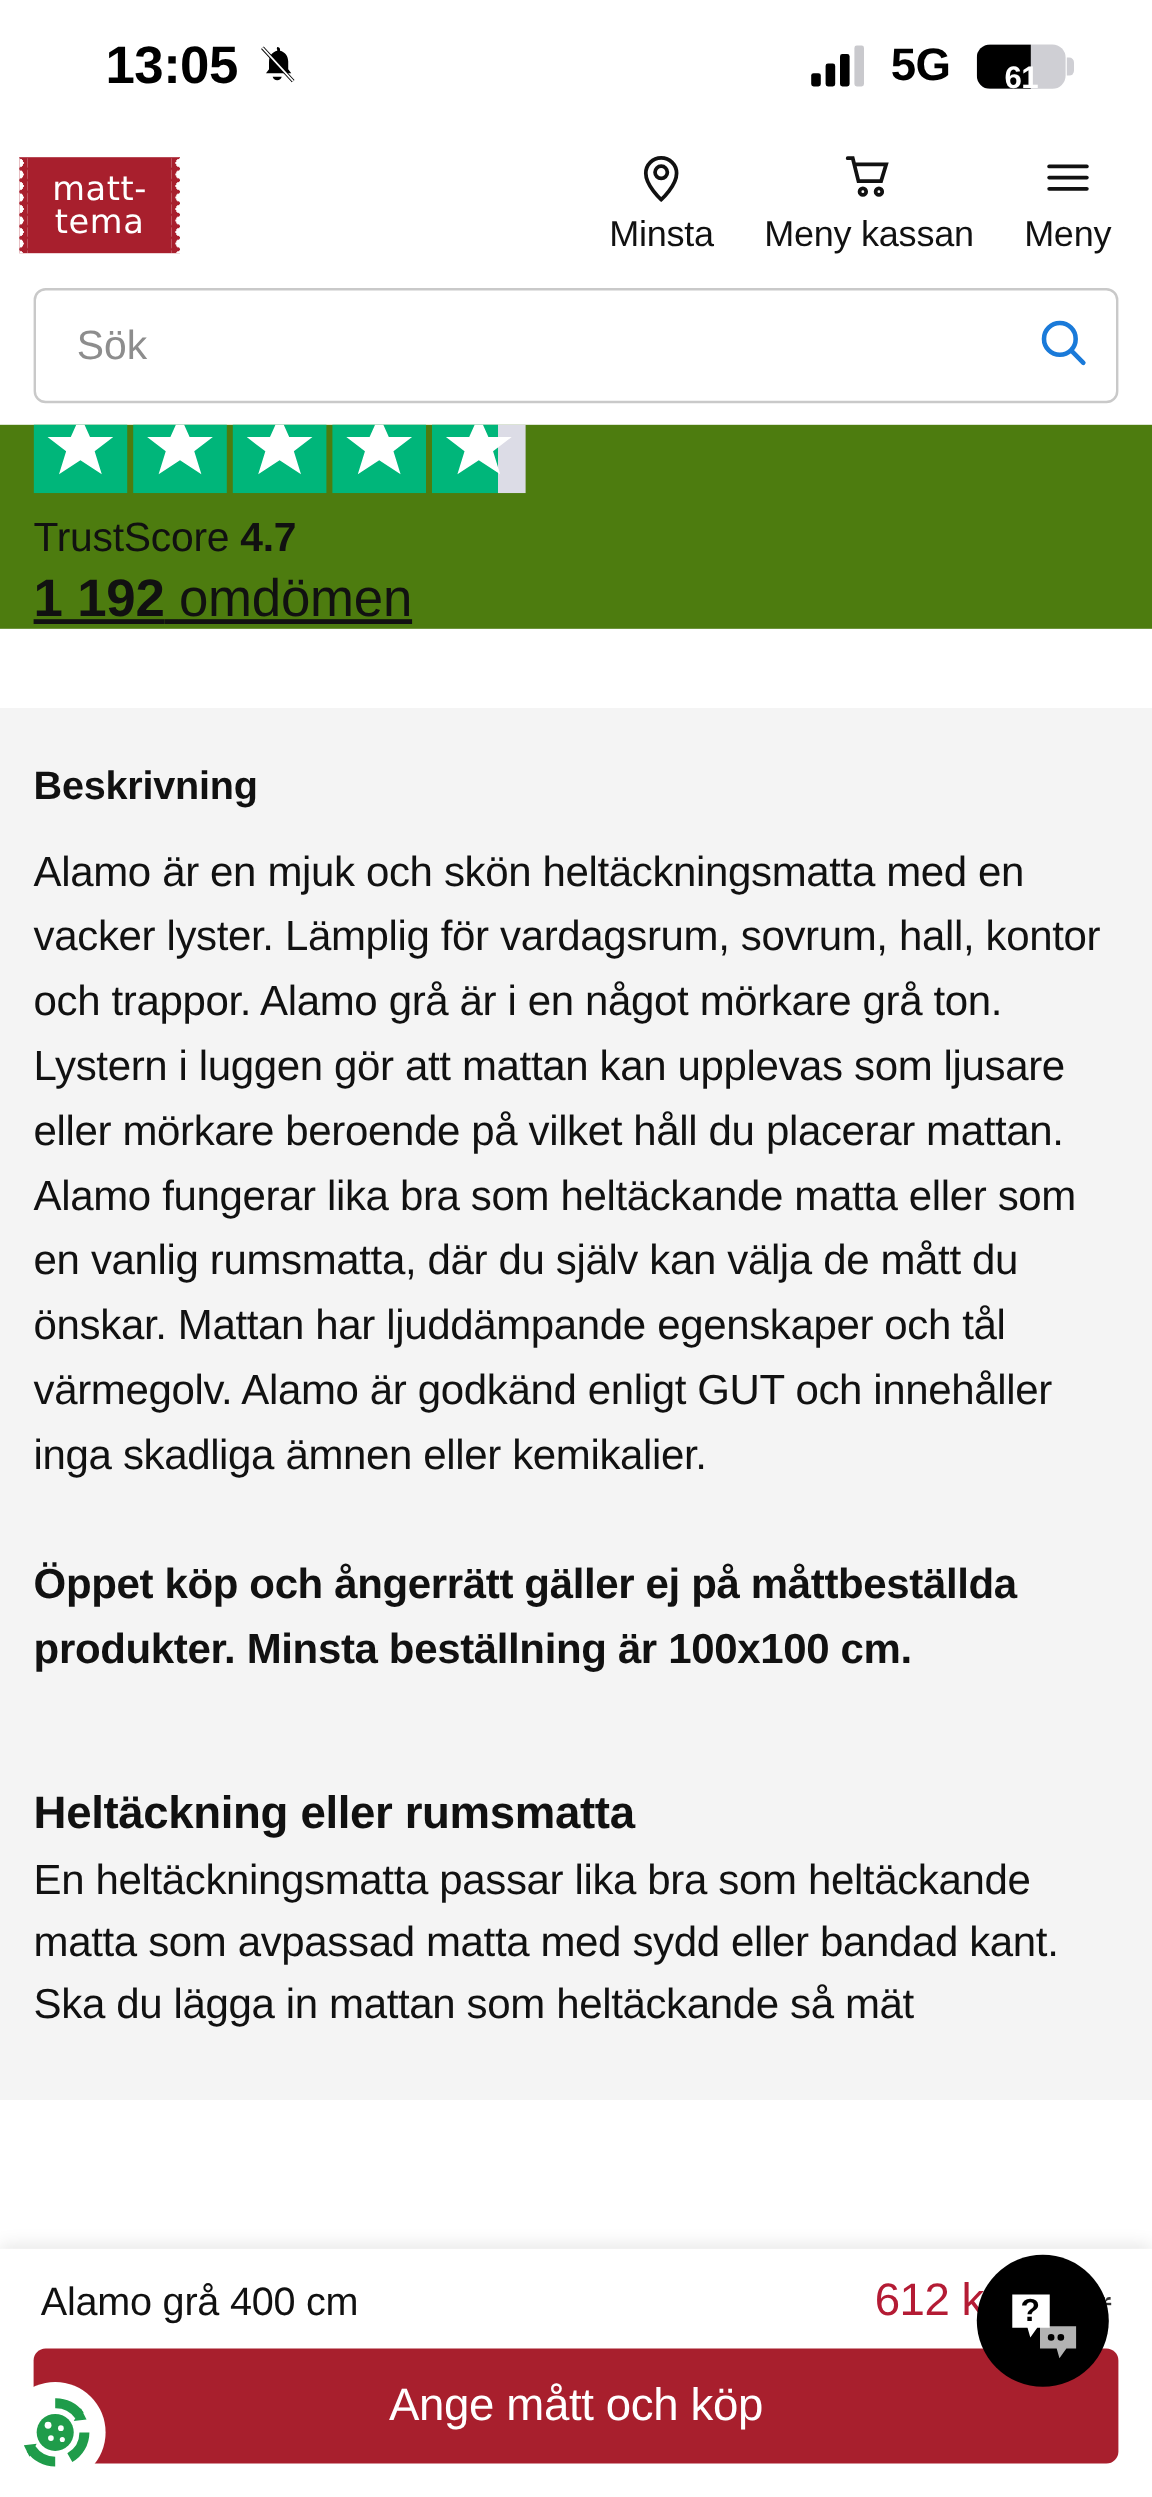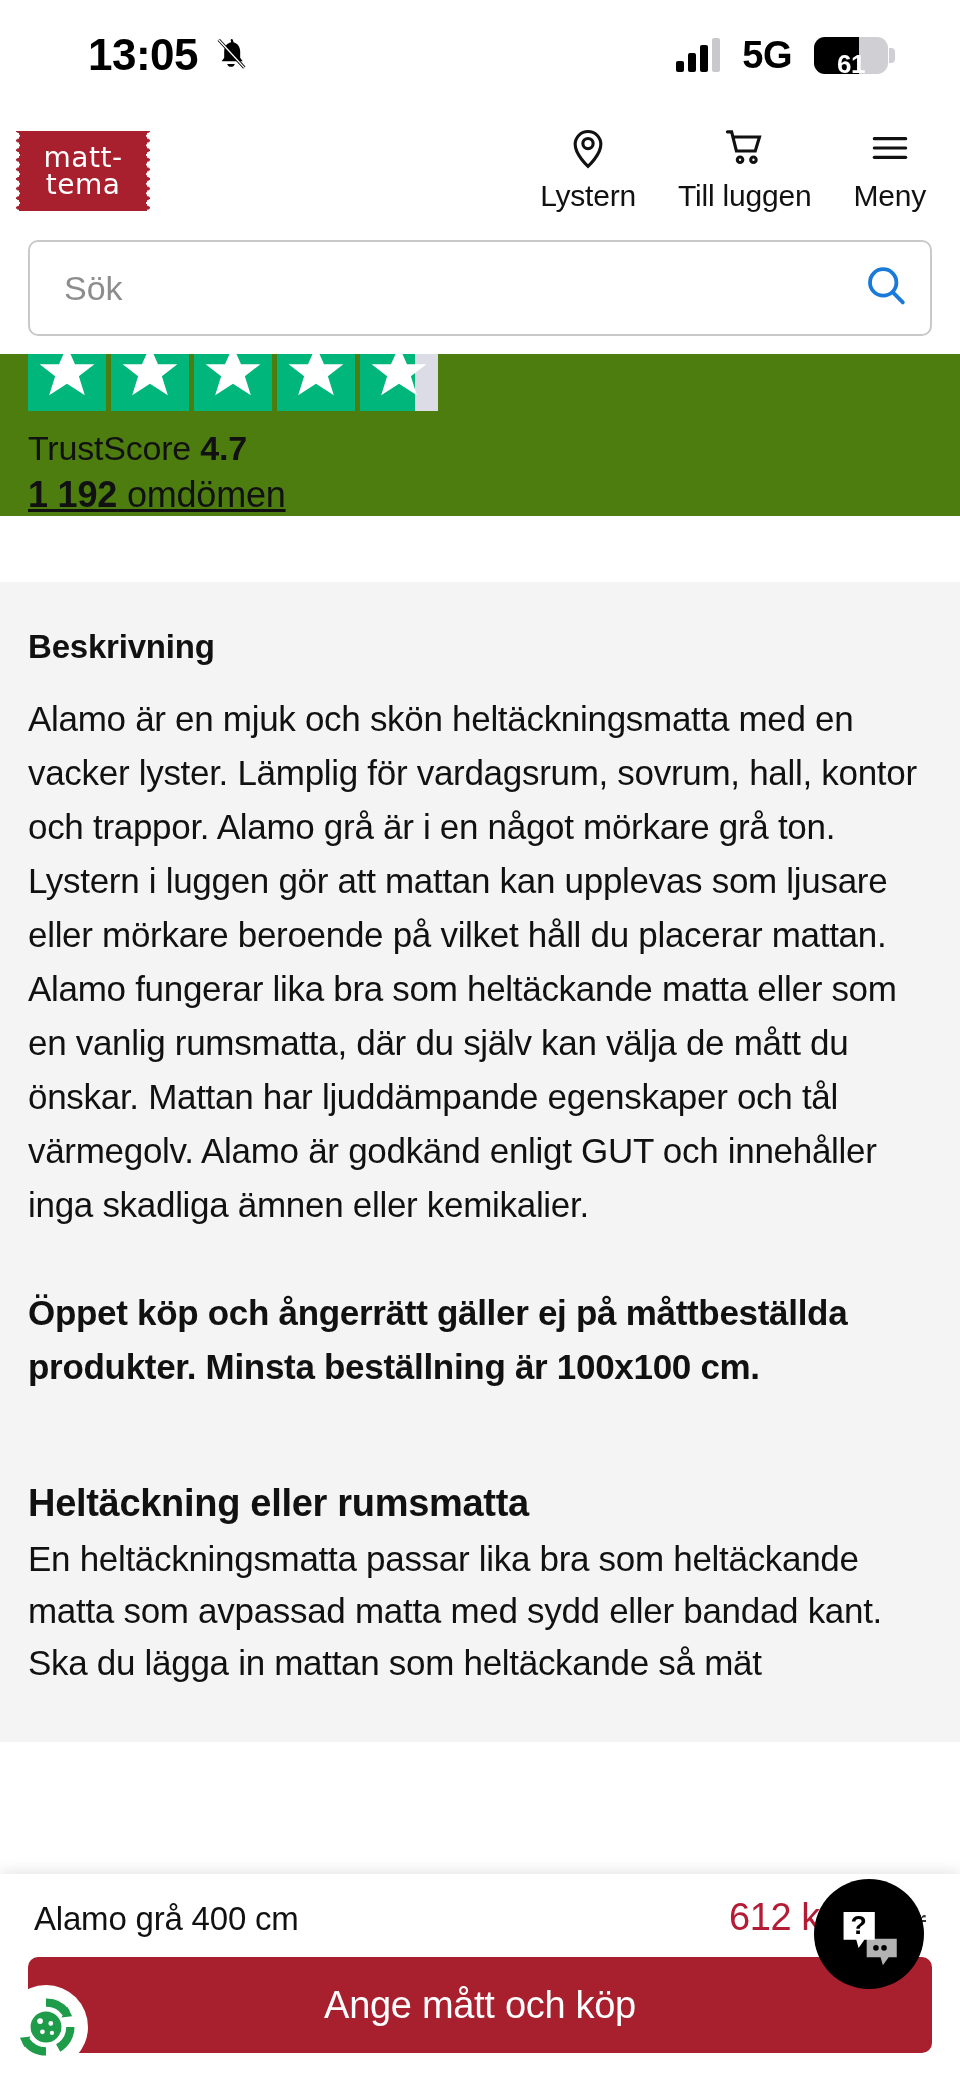--- a/index.html
+++ b/index.html
@@ -142,21 +142,21 @@
     background: #00b67a;
     position: relative;
     margin-top: -21px;
     display: flex; align-items: center; justify-content: center;
   }
   .star-box.half { background: linear-gradient(to right, #00b67a 0 70%, #dcdce6 70% 100%); }
   .star-glyph { width: 62px; height: 62px; display: block; }
   .trust-line1 { font-size: 34px; color: #111; margin-top: 18px; letter-spacing: -0.2px; }
   .trust-line1 b { font-weight: 700; }
   .trust-line2 {
-    font-size: 36px; color: #111; margin-top: 6px;
+    font-size: 44px; color: #111; margin-top: 6px;
     text-decoration: underline; display: inline-block;
     letter-spacing: -0.2px; cursor: pointer;
   }
   .trust-line2 b { font-weight: 700; }
 
   
   .desc-panel {
     background: #f4f4f4;
     margin-top: 66px;
     padding: 46px 28px 0;
@@ -266,32 +266,32 @@
   </div>
 
   <div class="nav">
     <div class="nav-item">
       <span class="nav-icon">
         <svg viewBox="0 0 24 24" width="44" height="44" fill="none" stroke="#111" stroke-width="1.7">
           <path d="M12 22s7-6.3 7-12a7 7 0 1 0-14 0c0 5.7 7 12 7 12z"></path>
           <circle cx="12" cy="9.6" r="2.8"></circle>
         </svg>
       </span>
-      <span class="nav-label">Lystern</span>
+      <span class="nav-label">Minsta</span>
     </div>
 
     <div class="nav-item">
       <span class="nav-icon">
         <svg viewBox="0 0 24 24" width="46" height="44" fill="none" stroke="#111" stroke-width="1.7" stroke-linecap="round">
           <path d="M2.4 3.2h2.3l2.6 10.4h10.3l2.3-7.6H6.2"></path>
           <circle cx="9.3" cy="18.4" r="1.5"></circle>
           <circle cx="16.6" cy="18.4" r="1.5"></circle>
         </svg>
       </span>
-      <span class="nav-label">Till luggen</span>
+      <span class="nav-label">Meny kassan</span>
     </div>
 
     <div class="nav-item">
       <span class="nav-icon">
         <svg viewBox="0 0 24 24" width="46" height="40" stroke="#111" stroke-width="1.9" stroke-linecap="round">
           <line x1="2.6" y1="6.4" x2="21.4" y2="6.4"></line>
           <line x1="2.6" y1="12" x2="21.4" y2="12"></line>
           <line x1="2.6" y1="17.6" x2="21.4" y2="17.6"></line>
         </svg>
       </span>

